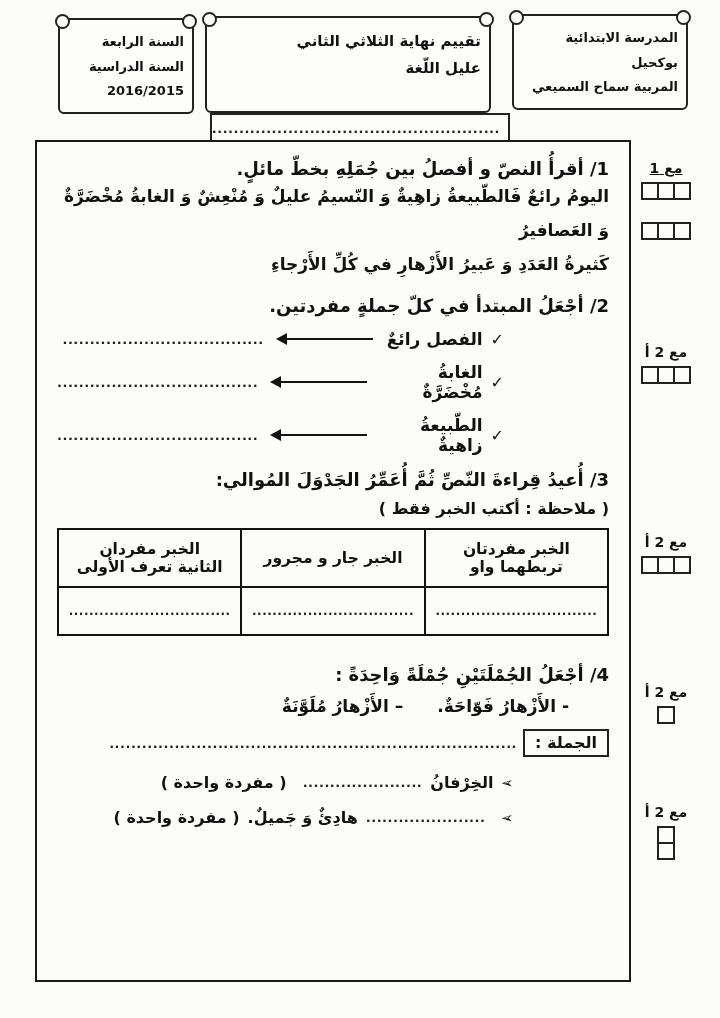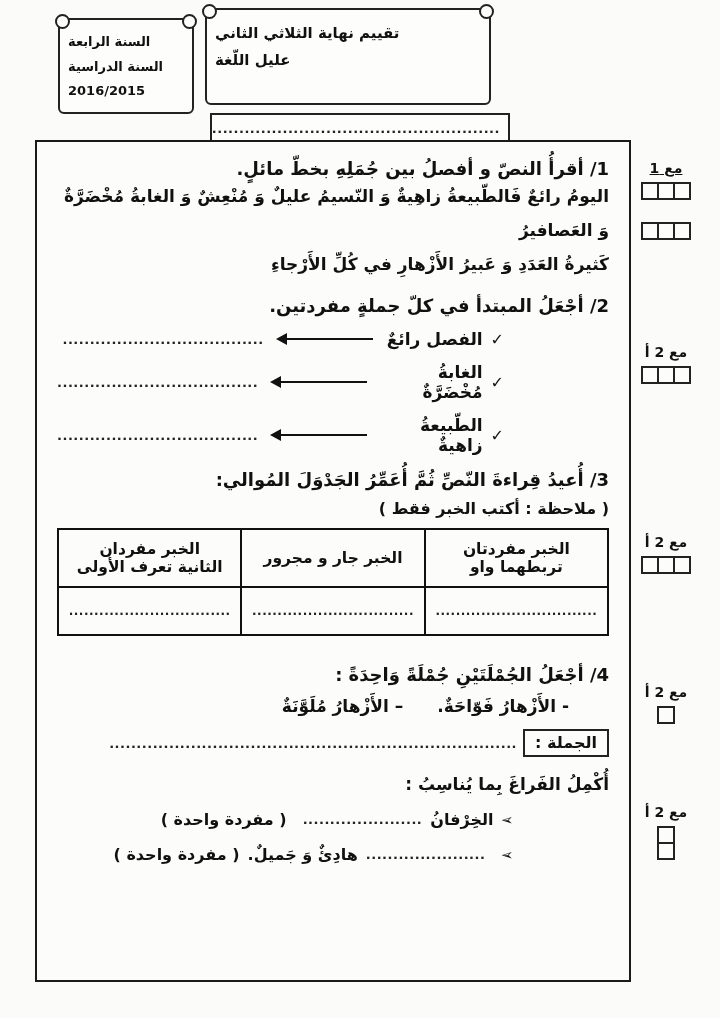--- a/index.html
+++ b/index.html
@@ -16,37 +16,37 @@
     background:#fbfbf9;
     overflow:hidden;
   }
 
   
   .scroll {
     position:absolute;
     border:2px solid #222;
     border-radius:6px;
     background:#fdfdfc;
-    text-align:left;
+    text-align:right;
     font-weight:700;
     padding:10px 8px 6px;
   }
   .scroll::before, .scroll::after {
     content:"";
     position:absolute;
     top:-6px;
     width:11px; height:11px;
     border:2px solid #222;
     border-radius:50%;
     background:#fdfdfc;
   }
   .scroll::before { right:-5px; }
   .scroll::after  { left:-5px; }
   .box-year   { left:58px;  top:18px; width:136px; height:96px; font-size:13px; line-height:1.9; }
-  .box-title  { left:205px; top:8px;  width:286px; height:97px; font-size:15px; line-height:1.8; }
+  .box-title  { left:205px; top:16px;  width:286px; height:97px; font-size:15px; line-height:1.8; }
   .box-school { left:512px; top:14px; width:176px; height:96px; font-size:13px; line-height:1.9; }
 
   .name-box {
     position:absolute;
     left:210px; top:113px;
     width:300px; height:30px;
     border:2px solid #222;
     background:#fdfdfc;
     display:flex; align-items:center;
     padding:0 8px;
@@ -156,20 +156,24 @@
     <div>السنة الرابعة</div>
     <div>السنة الدراسية</div>
     <div>2016/2015</div>
   </div>
 
   <div class="scroll box-title">
     <div>تقييم نهاية الثلاثي الثاني</div>
     <div>عليل اللّغة</div>
   </div>
 
+  <div class="scroll box-school">
+    <div>المدرسة الابتدائية بوكحيل</div>
+    <div>المربية سماح السميعي</div>
+  </div>
 
   <div class="name-box">
     <span class="dots">............................................................</span>
 
   </div>
 
   <div class="main">
 
     <div class="ex-title">1/ أقرأُ النصّ و أفصلُ بين جُمَلِهِ بخطّ مائلٍ.</div>
     <div class="passage">اليومُ رائعٌ فَالطّبيعةُ زاهِيةٌ وَ النّسيمُ عليلٌ وَ مُنْعِشٌ وَ الغابةُ مُخْضَرَّةٌ وَ العَصافيرُ</div>
@@ -217,21 +221,20 @@
     <div class="ex-title" style="margin-top:28px;">4/ أجْعَلُ الجُمْلَتَيْنِ جُمْلَةً وَاحِدَةً :</div>
     <div class="sentences-row">
       <span>- الأَزْهارُ فَوّاحَةٌ.</span>
       <span>– الأَزْهارُ مُلَوَّنَةٌ</span>
     </div>
     <div class="answer-row">
       <span class="boxed-label">الجملة :</span>
       <span class="dots">...........................................................................</span>
     </div>
 
-    <div class="ex-title fill-title">أُكْمِلُ الفَراغَ بِما يُناسِبُ :</div>
 
     <div class="fill-row">
       <span class="bullet">➢</span>
       <span>الخِرْفانُ</span>
       <span class="dots">......................</span>
       <span></span>
       <span>( مفردة واحدة )</span>
     </div>
     <div class="fill-row">
       <span class="bullet">➢</span>

